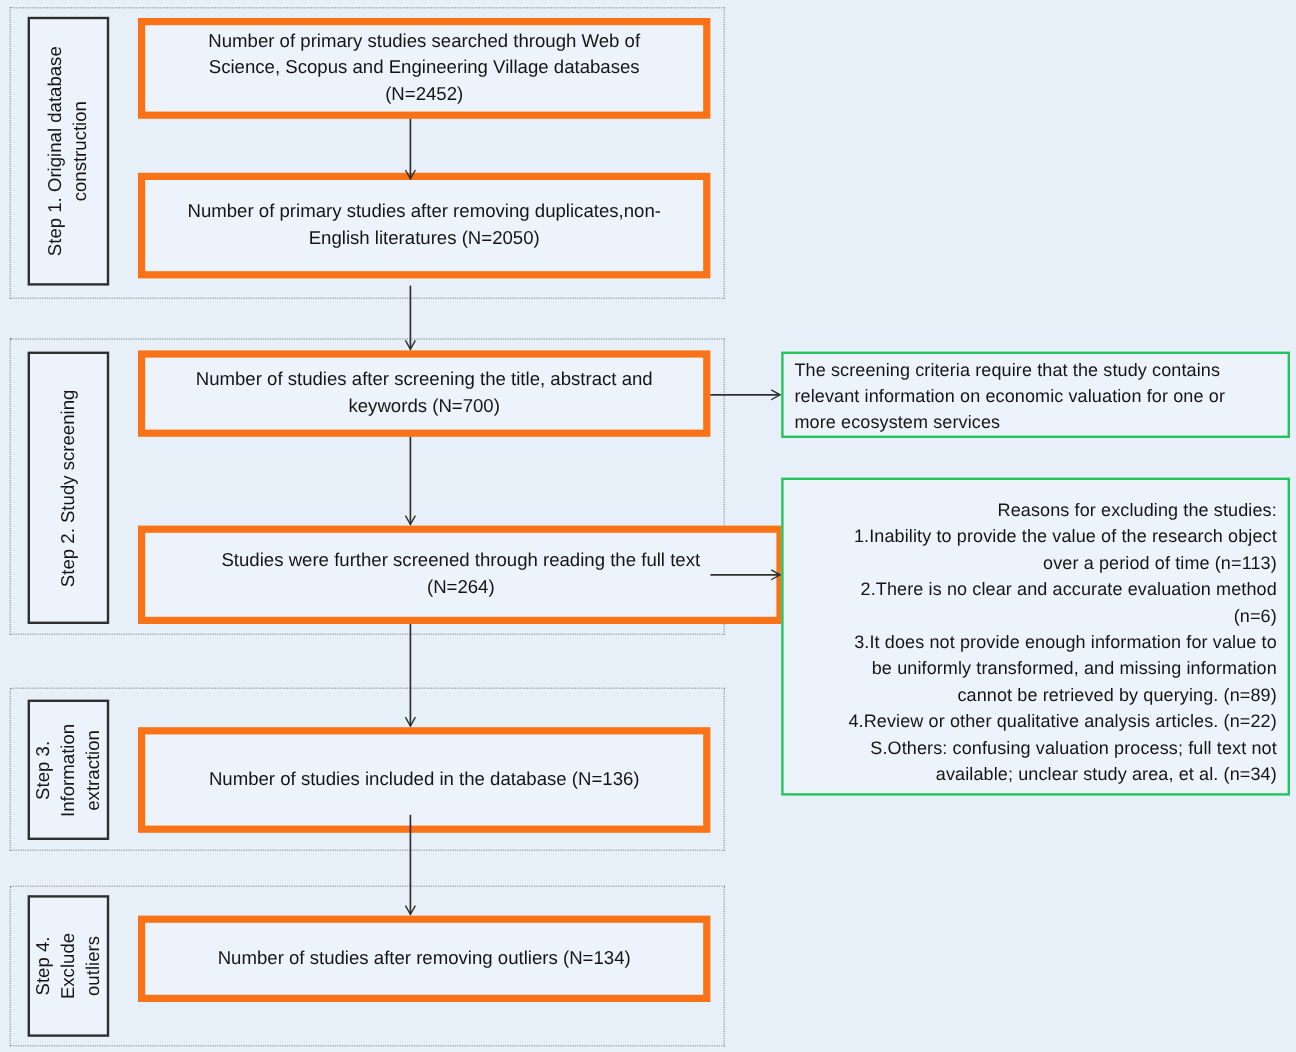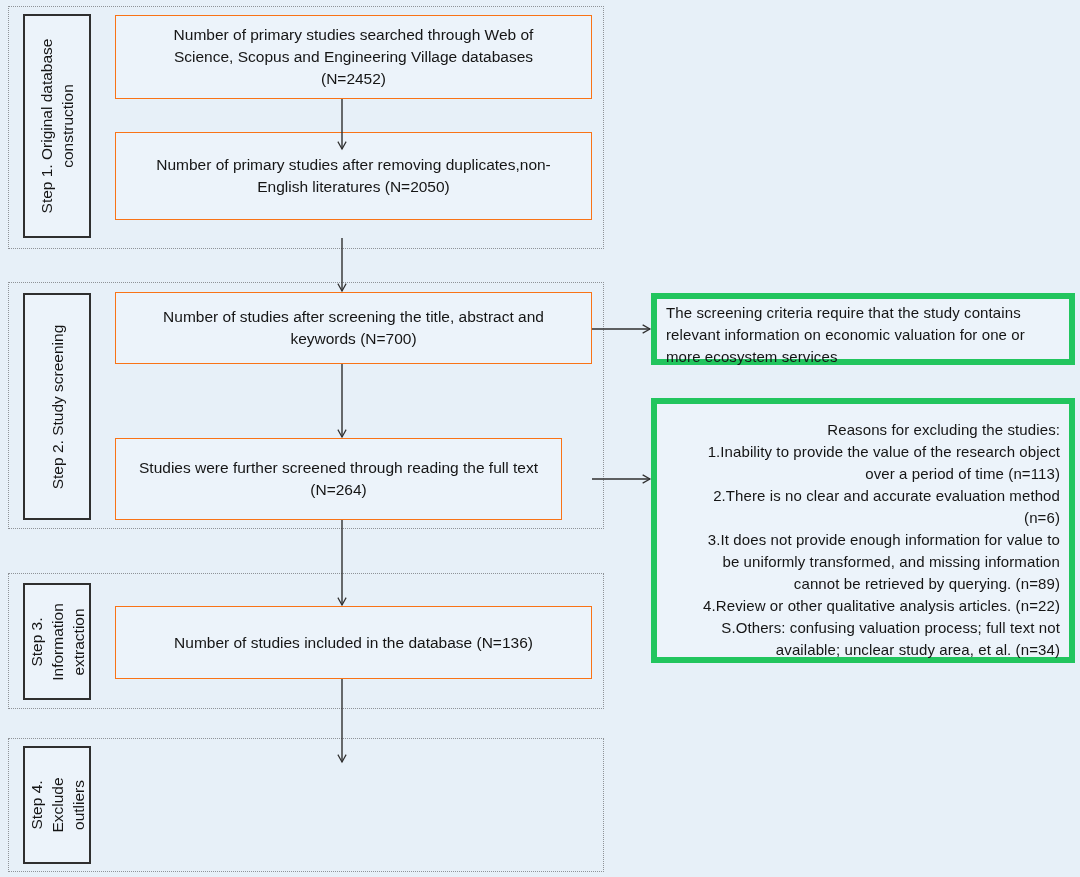--- a/index.html
+++ b/index.html
@@ -13,21 +13,21 @@
   }
   .canvas{position:absolute;left:0;top:0;width:1080px;height:877px;}
   .group{
     position:absolute;
     border:1px dotted #8f9398;
     background:transparent;
   }
   .flowbox{
     position:absolute;
     background:#ecf3fa;
-    border:1px solid #f97316;
+    border:6px solid #f97316;
     display:flex;align-items:center;justify-content:center;
     text-align:center;
     font-size:15.5px;line-height:22px;
     white-space:pre-line;
     box-sizing:border-box;
     padding:4px 10px;
   }
   .steplabel{
     position:absolute;
     background:#ecf3fa;
@@ -38,42 +38,42 @@
     position:absolute;left:50%;top:50%;
     transform:translate(-50%,-50%) rotate(-90deg);
     text-align:center;
     font-size:15.5px;line-height:21px;
     white-space:pre-line;
     width:max-content;
   }
   .sidenote{
     position:absolute;
     background:#ecf3fa;
-    border:6px solid #22c55e;
+    border:2px solid #22c55e;
     box-sizing:border-box;
     font-size:15px;line-height:22px;
     white-space:pre-line;
     padding:5px 9px;
     letter-spacing:0.1px;
   }
   #group-1{left:8px;top:6px;width:594px;height:241px;}
   #group-2{left:8px;top:282px;width:594px;height:245px;}
   #group-3{left:8px;top:573px;width:594px;height:134px;}
   #group-4{left:8px;top:738px;width:594px;height:132px;}
 
   #step-1{left:23px;top:14px;width:68px;height:224px;}
   #step-2{left:23px;top:293px;width:68px;height:227px;}
   #step-3{left:23px;top:583px;width:68px;height:117px;}
   #step-4{left:23px;top:746px;width:68px;height:118px;}
 
   #box-1{left:115px;top:15px;width:477px;height:84px;}
-  #box-2{left:115px;top:132px;width:477px;height:88px;}
+  #box-2{left:115px;top:144px;width:477px;height:88px;}
   #box-3{left:115px;top:292px;width:477px;height:72px;}
-  #box-4{left:115px;top:438px;width:447px;height:82px;}
-  #box-5{left:115px;top:606px;width:477px;height:73px;}
+  #box-4{left:115px;top:438px;width:538px;height:82px;}
+  #box-5{left:115px;top:606px;width:477px;height:88px;}
   #box-6{left:115px;top:763px;width:477px;height:72px;}
 
   #note-1{left:651px;top:293px;width:424px;height:72px;padding-top:3px;}
   #note-2{left:651px;top:398px;width:424px;height:265px;padding-top:15px;text-align:right;}
 
   svg.arrows{position:absolute;left:0;top:0;width:1080px;height:877px;pointer-events:none;}
 </style>
 </head>
 <body>
 
@@ -105,20 +105,21 @@
   <div class="flowbox" id="box-1">Number of primary studies searched through Web of
 Science, Scopus and Engineering Village databases
 (N=2452)</div>
   <div class="flowbox" id="box-2">Number of primary studies after removing duplicates,non-
 English literatures (N=2050)</div>
   <div class="flowbox" id="box-3">Number of studies after screening the title, abstract and
 keywords (N=700)</div>
   <div class="flowbox" id="box-4">Studies were further screened through reading the full text
 (N=264)</div>
   <div class="flowbox" id="box-5">Number of studies included in the database (N=136)</div>
+  <div class="flowbox" id="box-6">Number of studies after removing outliers (N=134)</div>
 
   <div class="sidenote" id="note-1">The screening criteria require that the study contains
 relevant information on economic valuation for one or
 more ecosystem services</div>
   <div class="sidenote" id="note-2">Reasons for excluding the studies:
 1.Inability to provide the value of the research object
 over a period of time (n=113)
 2.There is no clear and accurate evaluation method
 (n=6)
 3.It does not provide enough information for value to

